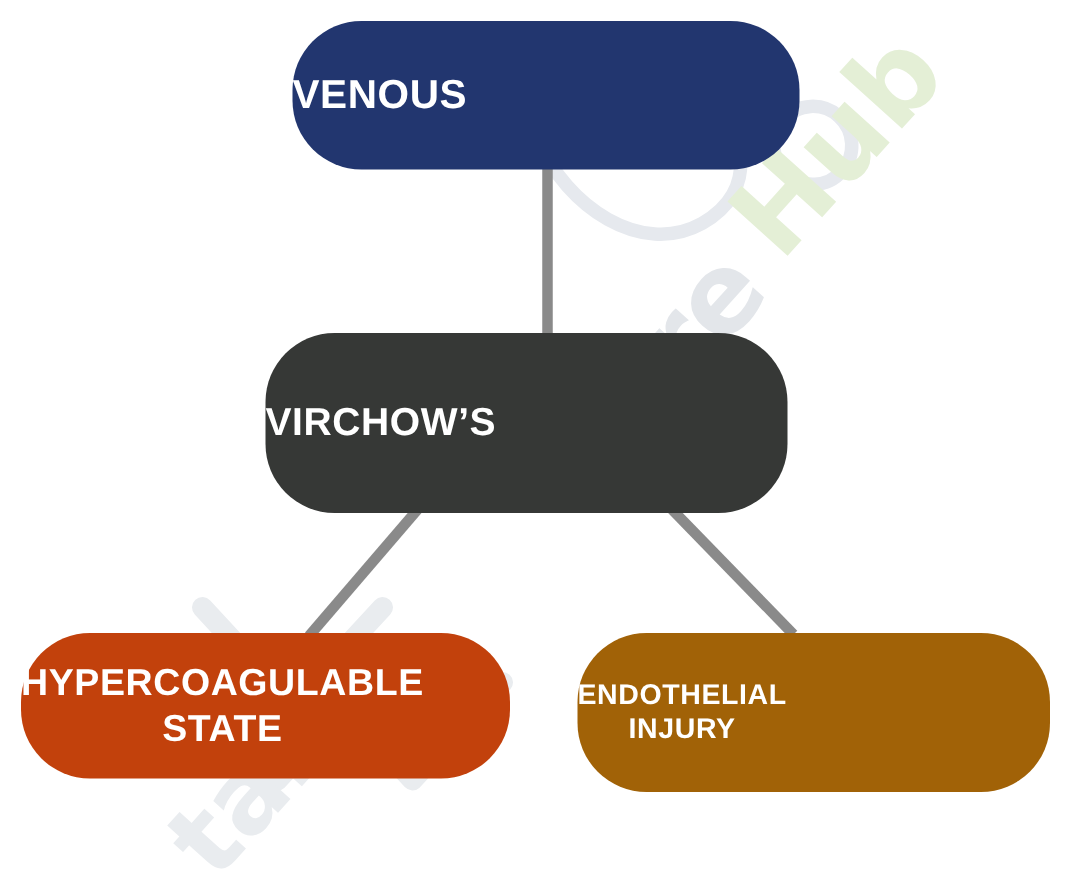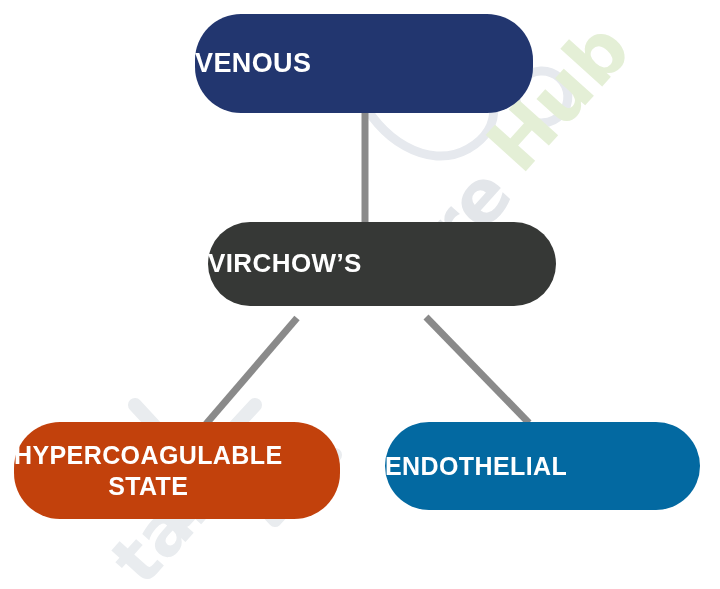--- a/index.html
+++ b/index.html
@@ -88,38 +88,38 @@
   .node span { display: block; }
 
   #node-venous-stasis {
     left: 195px; top: 14px;
     width: 338px; height: 99px;
     background: #22366f;
     font-size: 27px;
     border-radius: 46px;
   }
   #node-virchows-triad {
-    left: 208px; top: 222px;
-    width: 348px; height: 84px;
+    left: 177px; top: 222px;
+    width: 348px; height: 120px;
     background: #363836;
     font-size: 26px;
     border-radius: 46px;
   }
   #node-hypercoagulable-state {
     left: 14px; top: 422px;
     width: 326px; height: 97px;
     background: #c2410c;
     font-size: 25px;
     border-radius: 46px;
   }
   #node-endothelial-injury {
     left: 385px; top: 422px;
-    width: 315px; height: 88px;
-    background: #0369a1;
-    font-size: 25px;
+    width: 315px; height: 106px;
+    background: #a16207;
+    font-size: 19px;
     border-radius: 46px;
   }
 
   
   .connector-layer {
     position: absolute;
     inset: 0;
     z-index: 2;
     pointer-events: none;
   }
@@ -175,16 +175,17 @@
   <div class="node" id="node-hypercoagulable-state">
     <div>
       <span>HYPERCOAGULABLE</span>
       <span>STATE</span>
     </div>
   </div>
 
   <div class="node" id="node-endothelial-injury">
     <div>
       <span>ENDOTHELIAL</span>
+      <span>INJURY</span>
     </div>
   </div>
 
 </div>
 
 </body></html>

